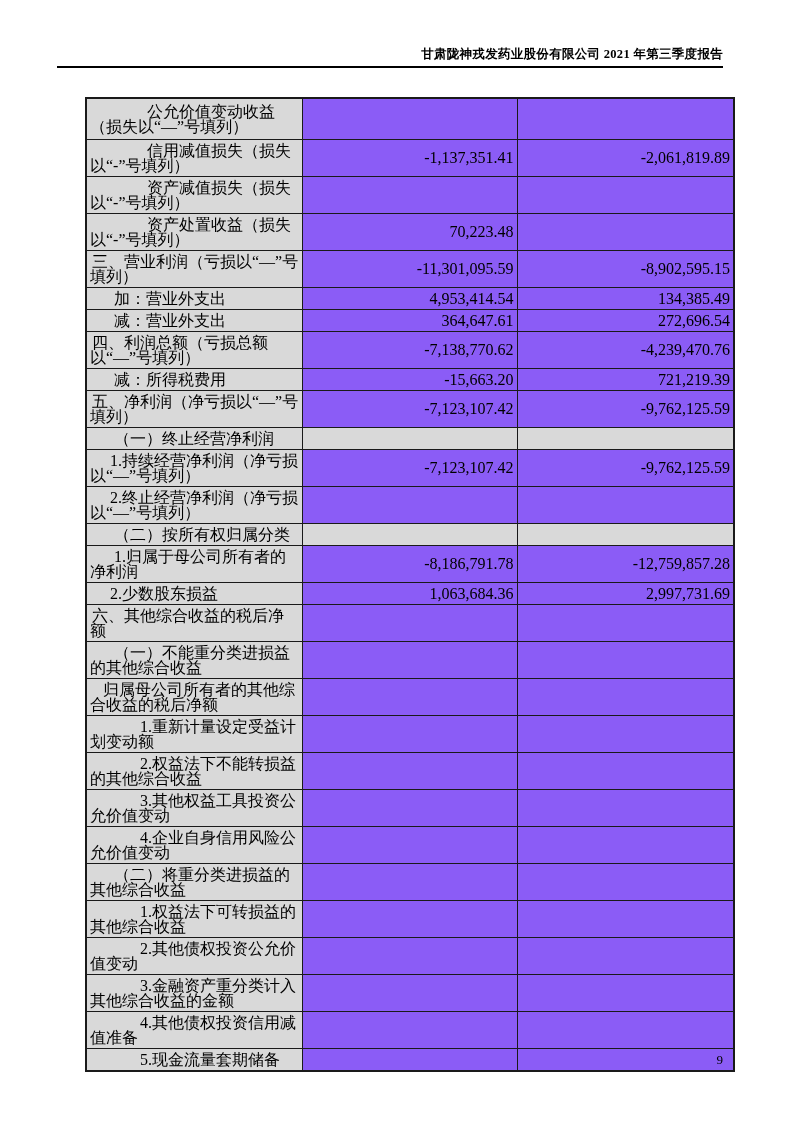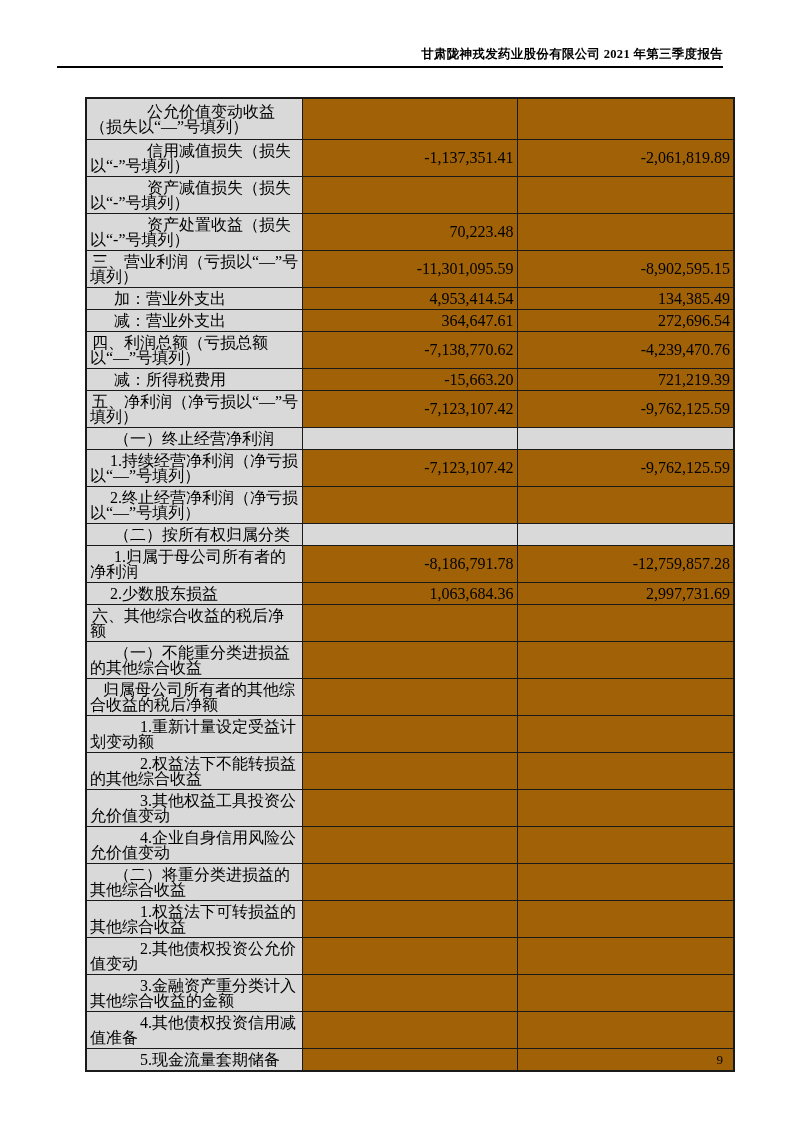--- a/index.html
+++ b/index.html
@@ -51,21 +51,21 @@
     word-break: break-all;
   }
   table.fin { border: 2px solid #1a1a1a; }
   td.lbl {
     background: var(--shade, #d9d9d9);
     text-align: left;
     padding-left: 2px;
     padding-right: 2px;
   }
   td.num {
-    background: #a16207;
+    background: #8b5cf6;
     text-align: right;
     padding-right: 4px;
     font-family: "Liberation Serif", "DejaVu Serif", serif;
   }
   tr.full-shade td.num { background: var(--shade, #d9d9d9); }
   
   .ind0  { text-indent: 2px; }
   .ind13 { text-indent: 13px; }
   .ind20 { text-indent: 20px; }
   .ind24 { text-indent: 24px; }

